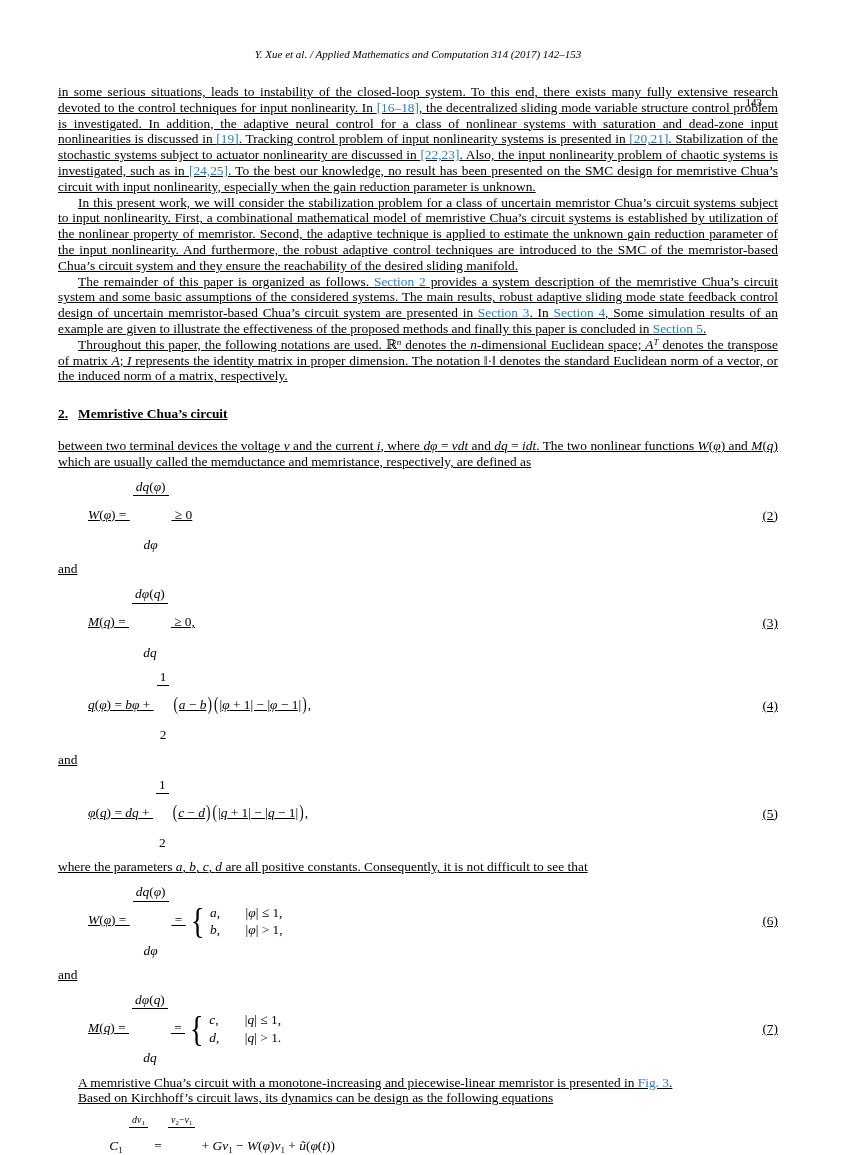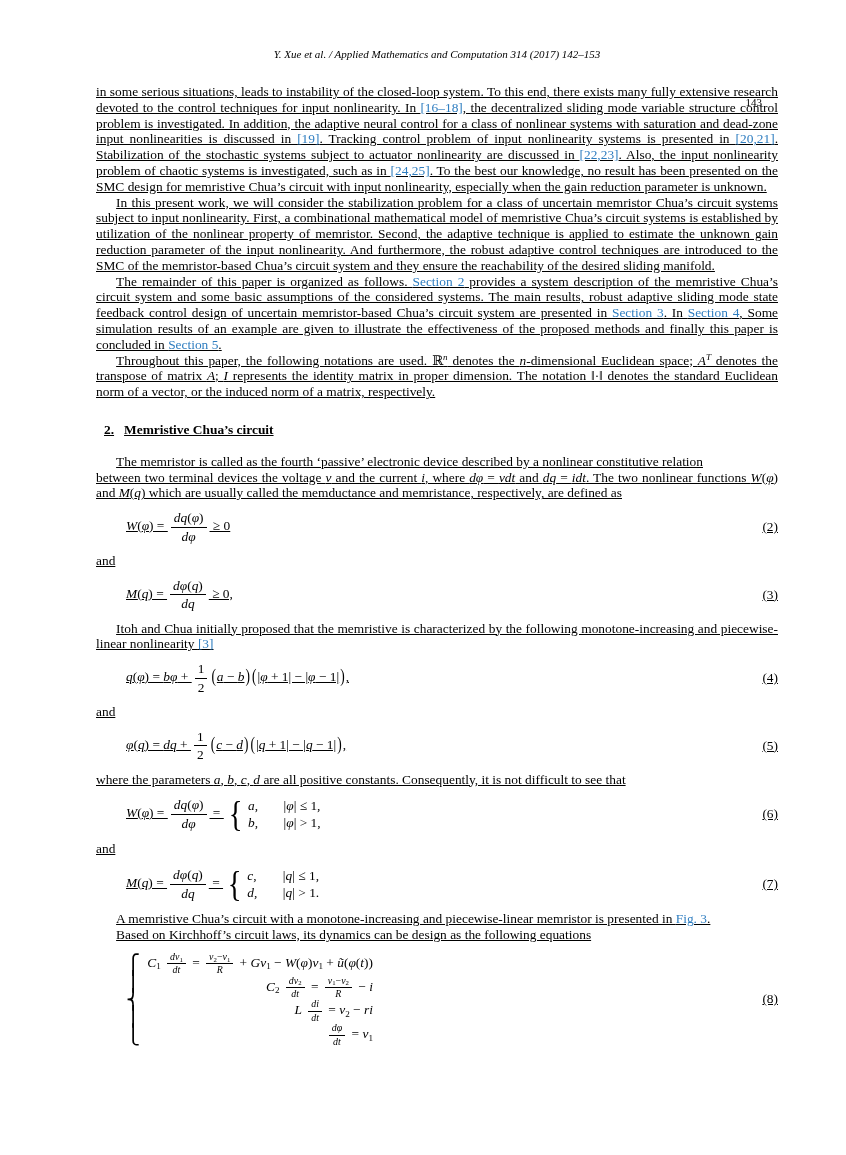--- a/index.html
+++ b/index.html
@@ -1,47 +1,47 @@
 <!DOCTYPE html>
 <html style="--link-color: #2e7dc0;"><head>
 <meta charset="utf-8">
 <style>
   html, body { margin:0; padding:0; background:#ffffff; }
   body {
     width:846px; height:1155px; overflow:hidden;
     font-family:"Liberation Serif","DejaVu Serif",serif;
     color:#000;
   }
-  .page { box-sizing:border-box; width:846px; height:1155px; padding:48px 68px 0 96px; }
+  .page { box-sizing:border-box; width:846px; height:1155px; padding:48px 68px 0 58px; }
 
   
   .running-head { position:relative; font-size:11px; text-align:center; font-style:italic; }
   .head-page { position:absolute; right:16px; top:0; font-style:normal;margin-top:48px; }
 
   
   .content { margin-top:24px; font-size:13.4px; line-height:15.8px; text-align:justify;text-decoration:underline; }
   .para { margin:0; }
   .indent { text-indent:1.5em; }
 
-  .sec-head { font-size:13.4px; font-weight:bold; margin:22px 0 16px 8px; text-align:left; }
+  .sec-head { font-size:13.4px; font-weight:bold; margin:22px 0 16px 0; text-align:left; }
   .sec-num { margin-right:10px; }
 
   
   .equation { display:flex; align-items:center; margin:9px 0; }
   .eq-body { padding-left:30px; white-space:nowrap; }
   .eq-num { margin-left:auto; }
 
   .mi { font-style:italic; }
   .cite { color:var(--link-color,#2e7dc0); cursor:pointer; }
 
   sup { font-size:0.68em; line-height:0; position:relative; top:-0.45em; vertical-align:baseline; }
   sub { font-size:0.68em; line-height:0; position:relative; top:0.28em; vertical-align:baseline; font-style:normal; }
 
   .frac { display:inline-flex; flex-direction:column; align-items:center; vertical-align:middle;
-          margin:0 3px; line-height:1.15; text-align:center; }
+          margin:0 3px; line-height:1.15; text-align:center;gap:40px; }
   .frac .num { border-bottom:1px solid #000; padding:0 3px 1px 3px; }
   .frac .den { padding:1px 3px 0 3px; }
   .sf { font-size:0.74em; line-height:1.05; }
 
   .bp { display:inline-block; transform:scaleY(1.35); margin:0 1px; }
 
   .cases { display:inline-flex; align-items:center; vertical-align:middle; margin-left:3px; }
   .brace2 { font-size:36px; line-height:1; display:inline-block; transform:scaleX(0.8);
             margin-right:4px; font-weight:400; }
   .crows { display:inline-grid; grid-template-columns:auto auto; column-gap:1.9em;
@@ -65,21 +65,20 @@
 
   <main class="content">
 
     <p class="para">in some serious situations, leads to instability of the closed-loop system. To this end, there exists many fully extensive research devoted to the control techniques for input nonlinearity. In <span class="cite">[16–18]</span>, the decentralized sliding mode variable structure control problem is investigated. In addition, the adaptive neural control for a class of nonlinear systems with saturation and dead-zone input nonlinearities is discussed in <span class="cite">[19]</span>. Tracking control problem of input nonlinearity systems is presented in <span class="cite">[20,21]</span>. Stabilization of the stochastic systems subject to actuator nonlinearity are discussed in <span class="cite">[22,23]</span>. Also, the input nonlinearity problem of chaotic systems is investigated, such as in <span class="cite">[24,25]</span>. To the best our knowledge, no result has been presented on the SMC design for memristive Chua’s circuit with input nonlinearity, especially when the gain reduction parameter is unknown.</p>
     <p class="para indent">In this present work, we will consider the stabilization problem for a class of uncertain memristor Chua’s circuit systems subject to input nonlinearity. First, a combinational mathematical model of memristive Chua’s circuit systems is established by utilization of the nonlinear property of memristor. Second, the adaptive technique is applied to estimate the unknown gain reduction parameter of the input nonlinearity. And furthermore, the robust adaptive control techniques are introduced to the SMC of the memristor-based Chua’s circuit system and they ensure the reachability of the desired sliding manifold.</p>
     <p class="para indent">The remainder of this paper is organized as follows. <span class="cite">Section 2</span> provides a system description of the memristive Chua’s circuit system and some basic assumptions of the considered systems. The main results, robust adaptive sliding mode state feedback control design of uncertain memristor-based Chua’s circuit system are presented in <span class="cite">Section 3</span>. In <span class="cite">Section 4</span>, Some simulation results of an example are given to illustrate the effectiveness of the proposed methods and finally this paper is concluded in <span class="cite">Section 5</span>.</p>
     <p class="para indent">Throughout this paper, the following notations are used. ℝ<sup class="mi">n</sup> denotes the <span class="mi">n</span>-dimensional Euclidean space; <span class="mi">A</span><sup class="mi">T</sup> denotes the transpose of matrix <span class="mi">A</span>; <span class="mi">I</span> represents the identity matrix in proper dimension. The notation ‖·‖ denotes the standard Euclidean norm of a vector, or the induced norm of a matrix, respectively.</p>
 
     <h2 class="sec-head"><span class="sec-num">2.</span><span>Memristive Chua’s circuit</span></h2>
 
-    <p class="para indent">The memristor is called as the fourth ‘passive’ electronic device described by a nonlinear constitutive relation</p>
 
 
     <p class="para">between two terminal devices the voltage <span class="mi">v</span> and the current <span class="mi">i</span>, where <span class="mi">dφ</span> = <span class="mi">vdt</span> and <span class="mi">dq</span> = <span class="mi">idt</span>. The two nonlinear functions <span class="mi">W</span>(<span class="mi">φ</span>) and <span class="mi">M</span>(<span class="mi">q</span>) which are usually called the memductance and memristance, respectively, are defined as</p>
 
     <div class="equation">
       <span class="eq-body"><span class="mi">W</span>(<span class="mi">φ</span>) = <span class="frac">
             <span class="num"><span class="mi">dq</span>(<span class="mi">φ</span>)</span>
             <span class="den"><span class="mi">dφ</span></span>
           </span> ≥ 0</span>
       <span class="eq-num">(2)</span>
@@ -88,21 +87,20 @@
     <p class="para">and</p>
 
     <div class="equation">
       <span class="eq-body"><span class="mi">M</span>(<span class="mi">q</span>) = <span class="frac">
             <span class="num"><span class="mi">dφ</span>(<span class="mi">q</span>)</span>
             <span class="den"><span class="mi">dq</span></span>
           </span> ≥ 0,</span>
       <span class="eq-num">(3)</span>
     </div>
 
-    <p class="para indent">Itoh and Chua initially proposed that the memristive is characterized by the following monotone-increasing and piecewise-linear nonlinearity <span class="cite">[3]</span></p>
 
     <div class="equation">
       <span class="eq-body"><span class="mi">q</span>(<span class="mi">φ</span>) = <span class="mi">bφ</span> + <span class="frac">
             <span class="num">1</span>
             <span class="den">2</span>
           </span><span class="bp">(</span><span class="mi">a</span> − <span class="mi">b</span><span class="bp">)</span><span class="bp">(</span>|<span class="mi">φ</span> + 1| − |<span class="mi">φ</span> − 1|<span class="bp">)</span>,</span>
       <span class="eq-num">(4)</span>
     </div>
 
     <p class="para">and</p>

